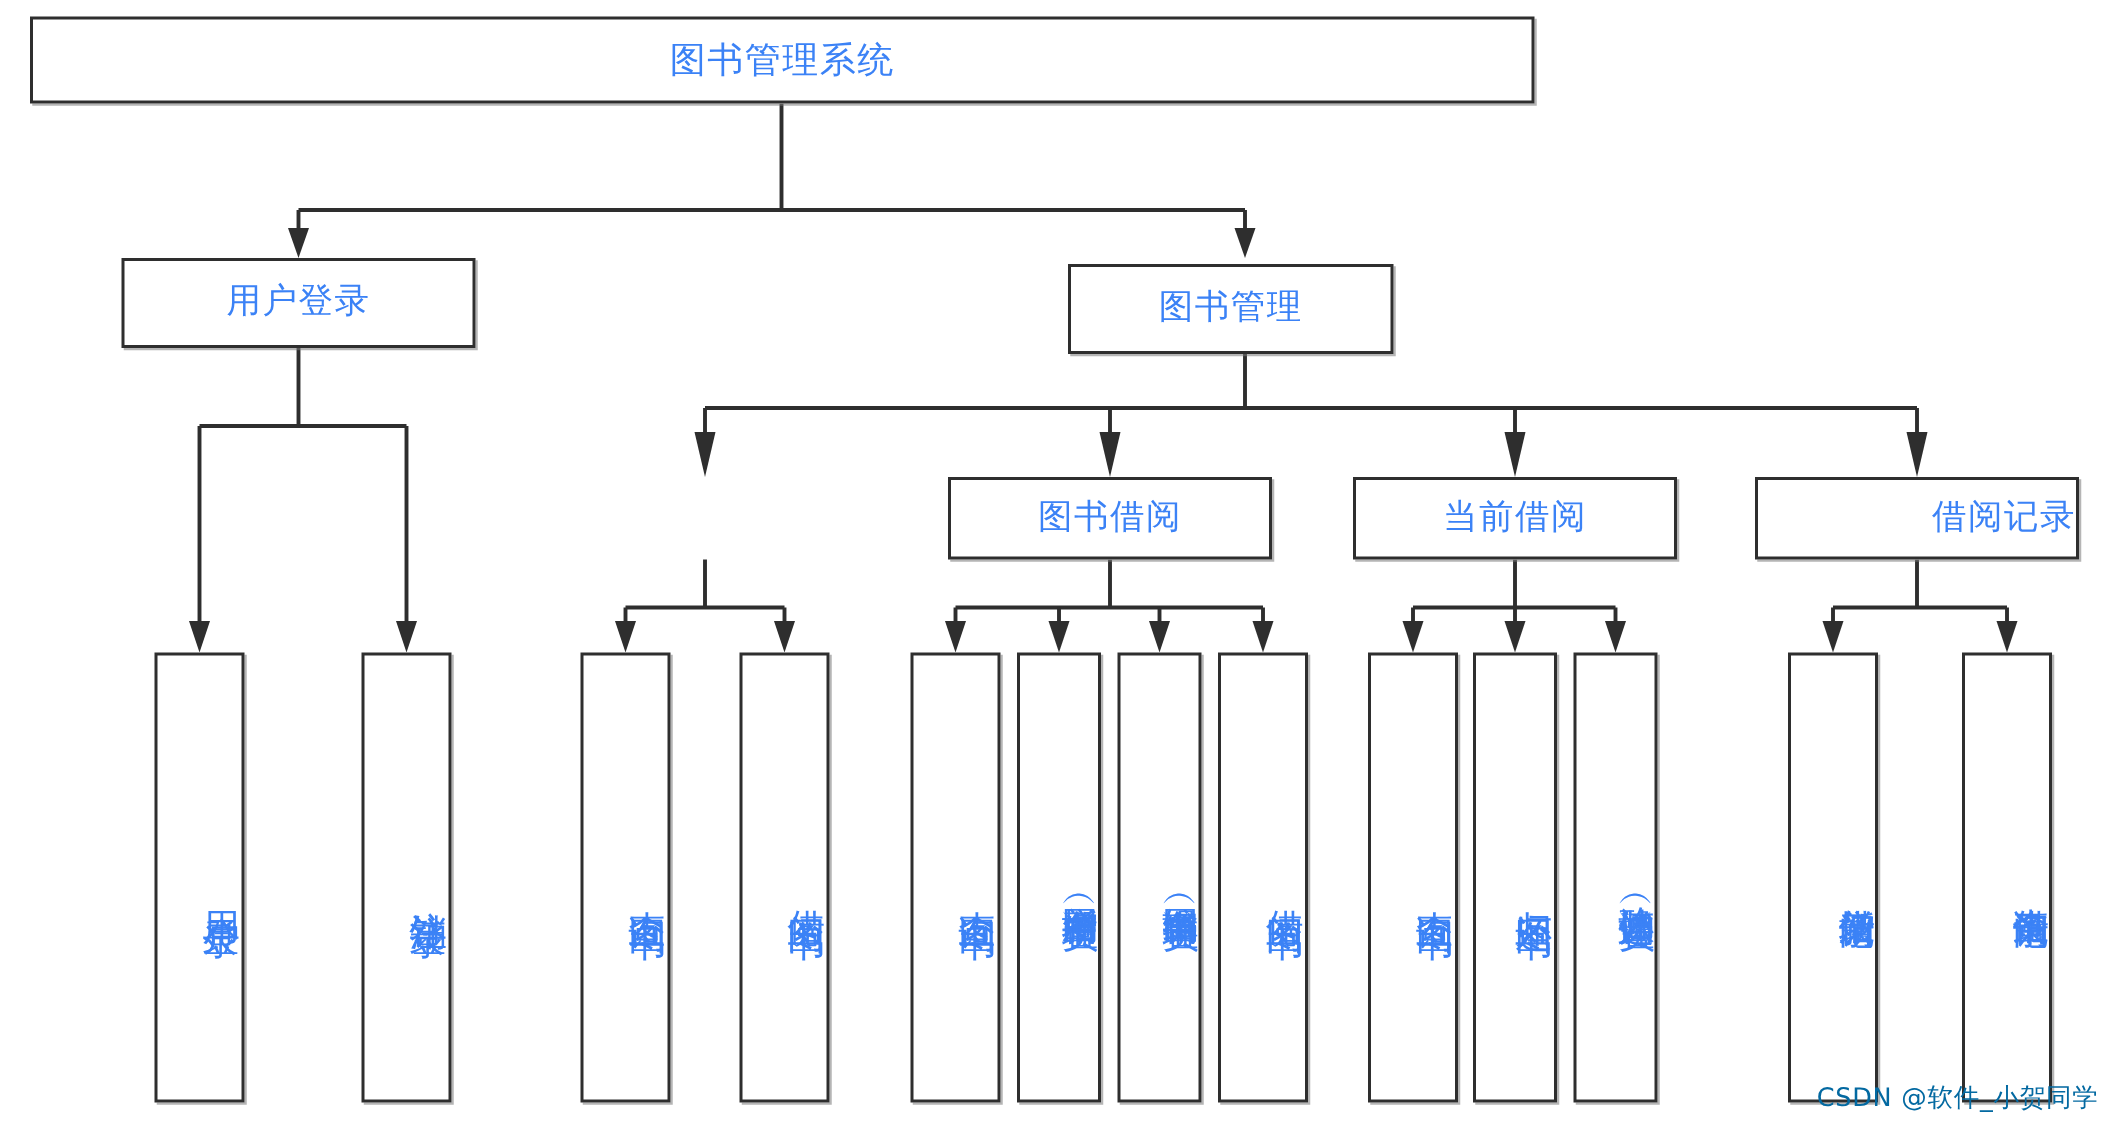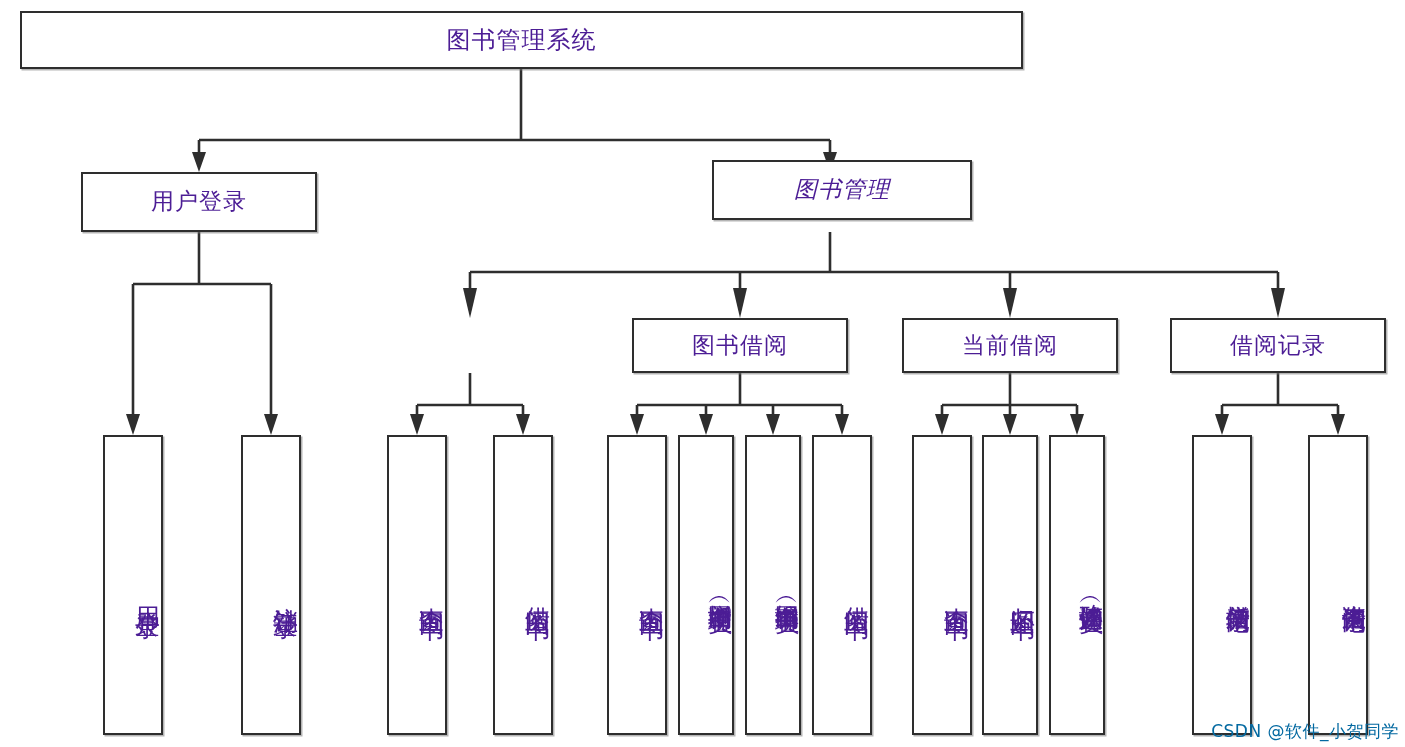--- a/index.html
+++ b/index.html
@@ -24,21 +24,21 @@
     pointer-events: none;
   }
   .node {
     position: absolute;
     box-sizing: border-box;
     border: 2.5px solid #2e2e2e;
     background: #ffffff;
     display: flex;
     align-items: center;
     justify-content: center;
-    color: #4c1d95;
+    color: #3b82f6;
     box-shadow: 1.5px 1.5px 0 rgba(120,120,120,0.55);
   }
   .node.h {
     font-size: 23px;
     letter-spacing: 1px;
     line-height: 1.2;
   }
   .node.root {
     font-size: 24px;
   }
@@ -151,34 +151,34 @@
   </svg>
 
   <div class="node h root" style="left:20px; top:11px; width:1003px; height:58px;">
     <span>图书管理系统</span>
   </div>
 
   <div class="node h" style="left:81px; top:172px; width:236px; height:60px;">
     <span>用户登录</span>
   </div>
 
-  <div class="node h" style="left:712px; top:160px; width:260px; height:60px;font-style:italic;">
+  <div class="node h" style="left:712px; top:176px; width:217px; height:60px;">
     <span>图书管理</span>
   </div>
 
 
   <div class="node h" style="left:632px; top:318px; width:216px; height:55px;">
     <span>图书借阅</span>
   </div>
 
   <div class="node h" style="left:902px; top:318px; width:216px; height:55px;">
     <span>当前借阅</span>
   </div>
 
-  <div class="node h" style="left:1170px; top:318px; width:216px; height:55px;">
+  <div class="node h" style="left:1170px; top:318px; width:216px; height:55px;justify-content:flex-end;">
     <span>借阅记录</span>
   </div>
 
   <div class="node v" style="left:103px; top:435px; width:60px; height:300px;">
     <span>用户登录</span>
   </div>
   <div class="node v" style="left:241px; top:435px; width:60px; height:300px;">
     <span>注销登录</span>
   </div>
 

